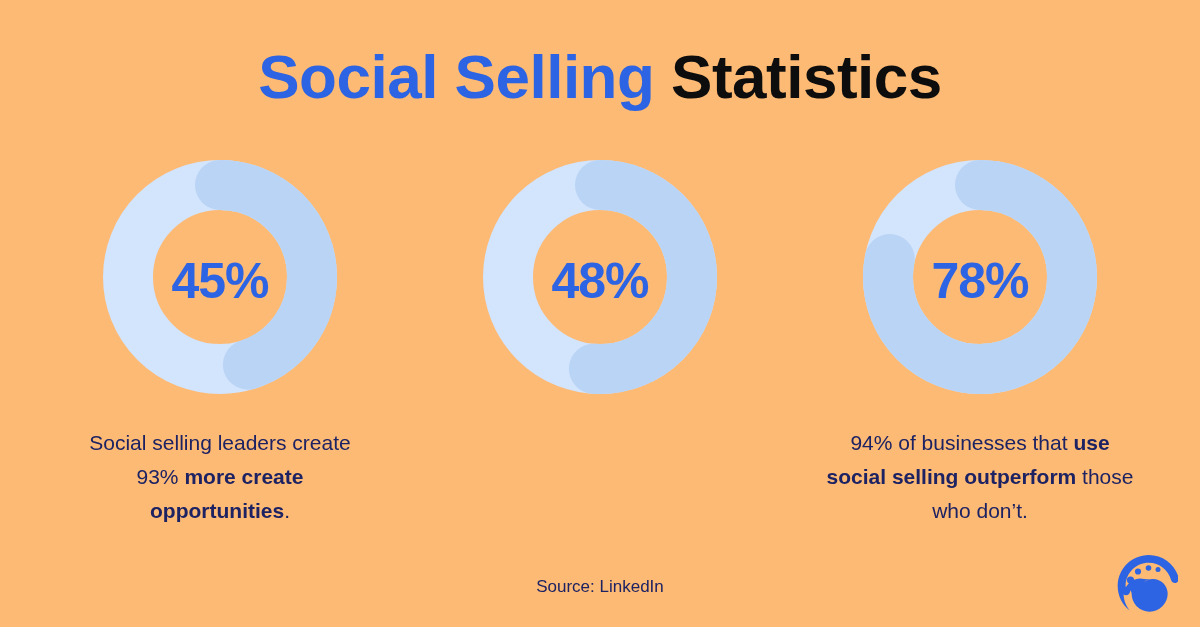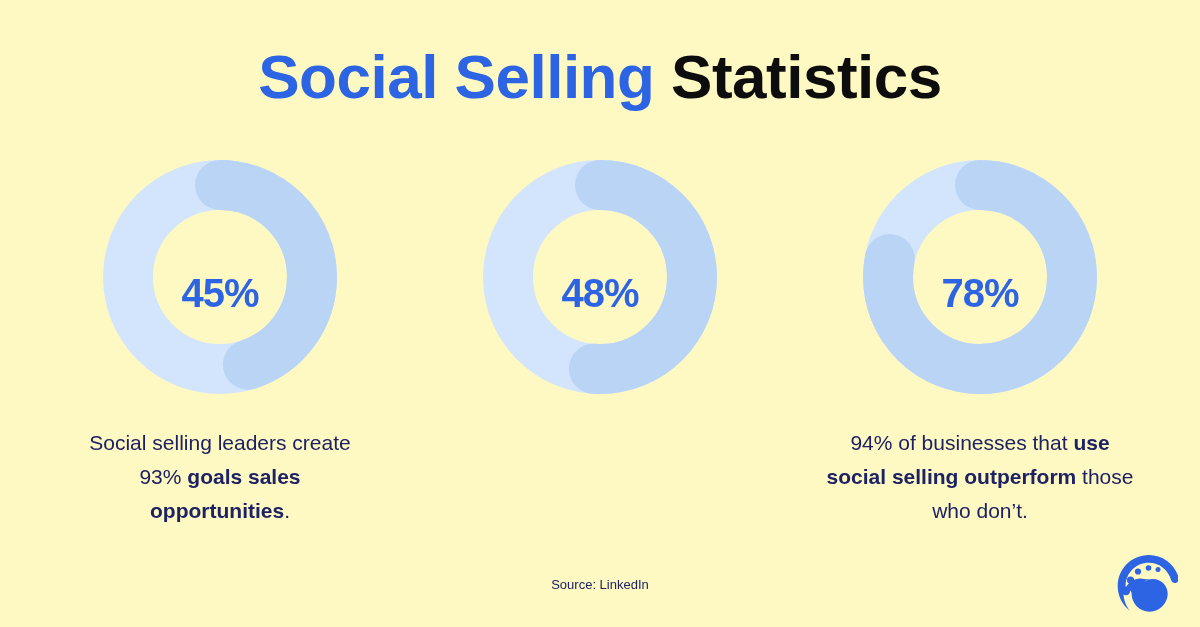--- a/index.html
+++ b/index.html
@@ -11,21 +11,21 @@
     width: 1200px;
     height: 627px;
     background: #f5f0ed;
     font-family: "Liberation Sans", sans-serif;
     overflow: hidden;
   }
   .infographic {
     position: relative;
     width: 1200px;
     height: 627px;
-    background: #fef9c3;
+    background: #fdba74;
     box-sizing: border-box;
   }
 
   
   .title-wrap {
     position: absolute;
     top: 44px;
     left: 0;
     width: 1200px;
     text-align: center;
@@ -63,28 +63,28 @@
     height: 234px;
   }
   .donut svg {
     display: block;
     width: 234px;
     height: 234px;
     transform: rotate(-90deg);
   }
   .donut-value {
     position: absolute;
-    top: 16px;
+    top: 4px;
     left: 0;
     width: 234px;
     height: 234px;
     display: flex;
     align-items: center;
     justify-content: center;
-    font-size: 40px;
+    font-size: 50px;
     font-weight: bold;
     color: #2c64e3;
     letter-spacing: -1px;
   }
 
   .caption {
     margin-top: 32px;
     width: 300px;
     text-align: center;
     font-size: 21px;
@@ -95,21 +95,21 @@
 
   .col-3 .caption { width: 320px; }
 
   
   .source {
     position: absolute;
     top: 577px;
     left: 0;
     width: 1200px;
     text-align: center;
-    font-size: 13px;
+    font-size: 17px;
     color: #1d2263;
   }
 
   
   .logo {
     position: absolute;
     right: 22px;
     bottom: 12px;
     width: 74px;
     height: 66px;
@@ -131,21 +131,21 @@
   <div class="stats-row">
 
     <div class="stat-col col-1">
       <div class="donut">
         <svg viewBox="0 0 234 234" aria-hidden="true">
           <circle cx="117" cy="117" r="92" fill="none" stroke="#d3e4fd" stroke-width="50"></circle>
           <circle class="arc" cx="117" cy="117" r="92" fill="none" stroke="#b9d4f5" stroke-width="50" stroke-linecap="round" stroke-dasharray="260.12387171723486 317.92917654328704"></circle>
         </svg>
         <div class="donut-value">45%</div>
       </div>
-      <div class="caption"><span>Social selling leaders create 93% </span><b>goals sales opportunities</b><span>.</span></div>
+      <div class="caption"><span>Social selling leaders create 93% </span><b>more create opportunities</b><span>.</span></div>
     </div>
 
     <div class="stat-col col-2">
       <div class="donut">
         <svg viewBox="0 0 234 234" aria-hidden="true">
           <circle cx="117" cy="117" r="92" fill="none" stroke="#d3e4fd" stroke-width="50"></circle>
           <circle class="arc" cx="117" cy="117" r="92" fill="none" stroke="#b9d4f5" stroke-width="50" stroke-linecap="round" stroke-dasharray="294.8070546128662 283.2459936476557"></circle>
         </svg>
         <div class="donut-value">48%</div>
       </div>

